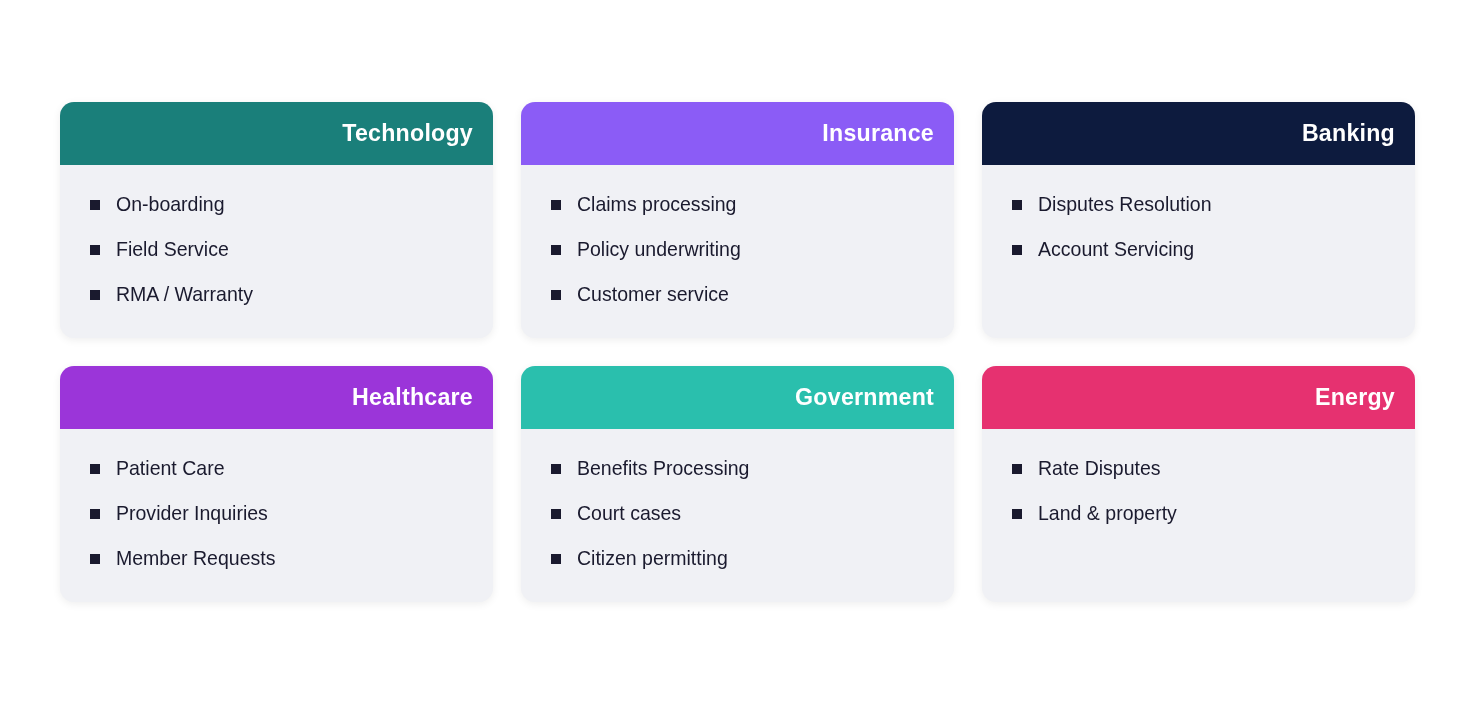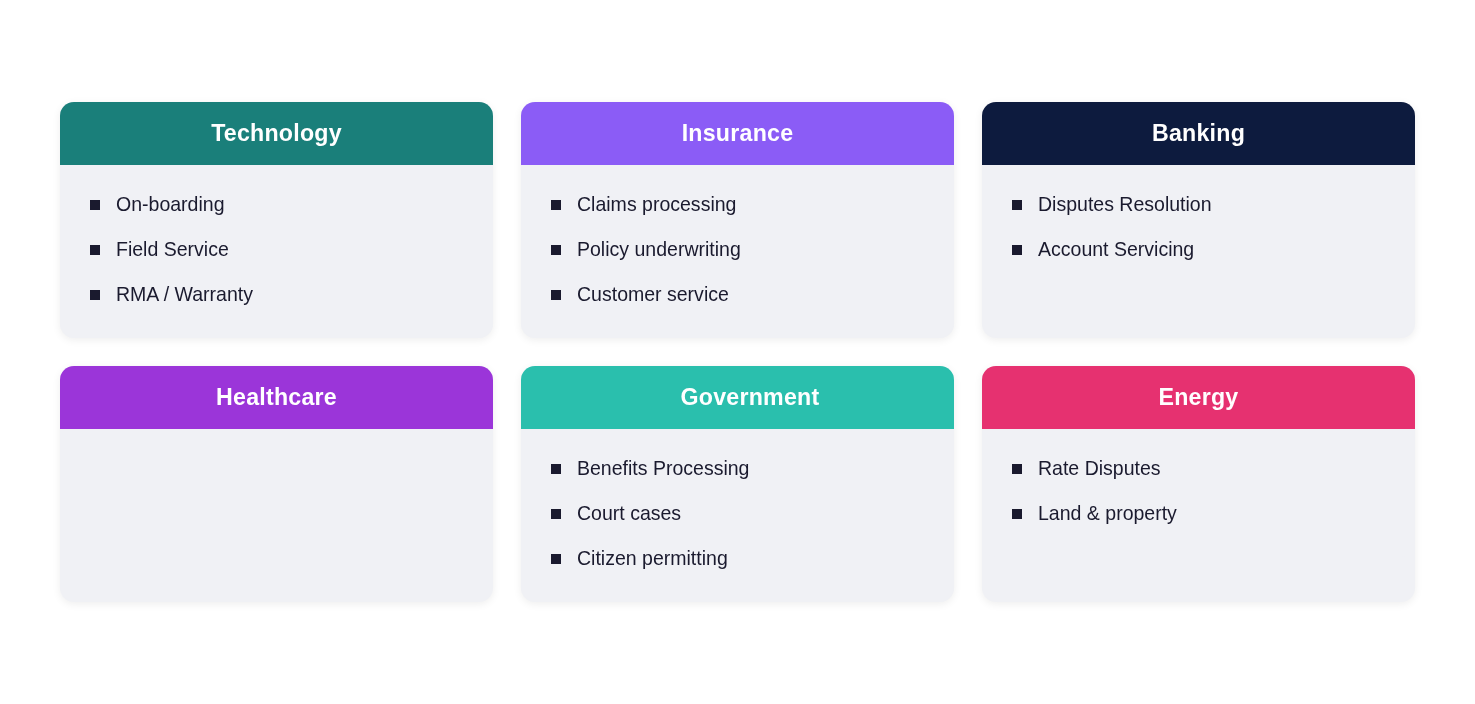--- a/index.html
+++ b/index.html
@@ -33,21 +33,21 @@
 
     .card {
       border-radius: 14px;
       overflow: hidden;
       background: #f0f1f5;
       box-shadow: 0 2px 8px rgba(0,0,0,0.07);
     }
 
     .card-header {
       padding: 18px 20px;
-      text-align: center;
+      text-align: right;
     }
 
     .card-header h2 {
       color: #ffffff;
       font-size: 1.45rem;
       font-weight: 700;
       letter-spacing: 0.01em;
     }
 
     .card-body {
@@ -154,20 +154,36 @@
               <span class="bullet"></span>
               <span>Account Servicing</span>
             </li>
           </ul>
         </div>
       </div>
       <div class="card">
         <div class="card-header header-healthcare">
           <h2>Healthcare</h2>
         </div>
+        <div class="card-body">
+          <ul>
+            <li>
+              <span class="bullet"></span>
+              <span>Patient Care</span>
+            </li>
+            <li>
+              <span class="bullet"></span>
+              <span>Provider Inquiries</span>
+            </li>
+            <li>
+              <span class="bullet"></span>
+              <span>Member Requests</span>
+            </li>
+          </ul>
+        </div>
       </div>
       <div class="card">
         <div class="card-header header-government">
           <h2>Government</h2>
         </div>
         <div class="card-body">
           <ul>
             <li>
               <span class="bullet"></span>
               <span>Benefits Processing</span>

